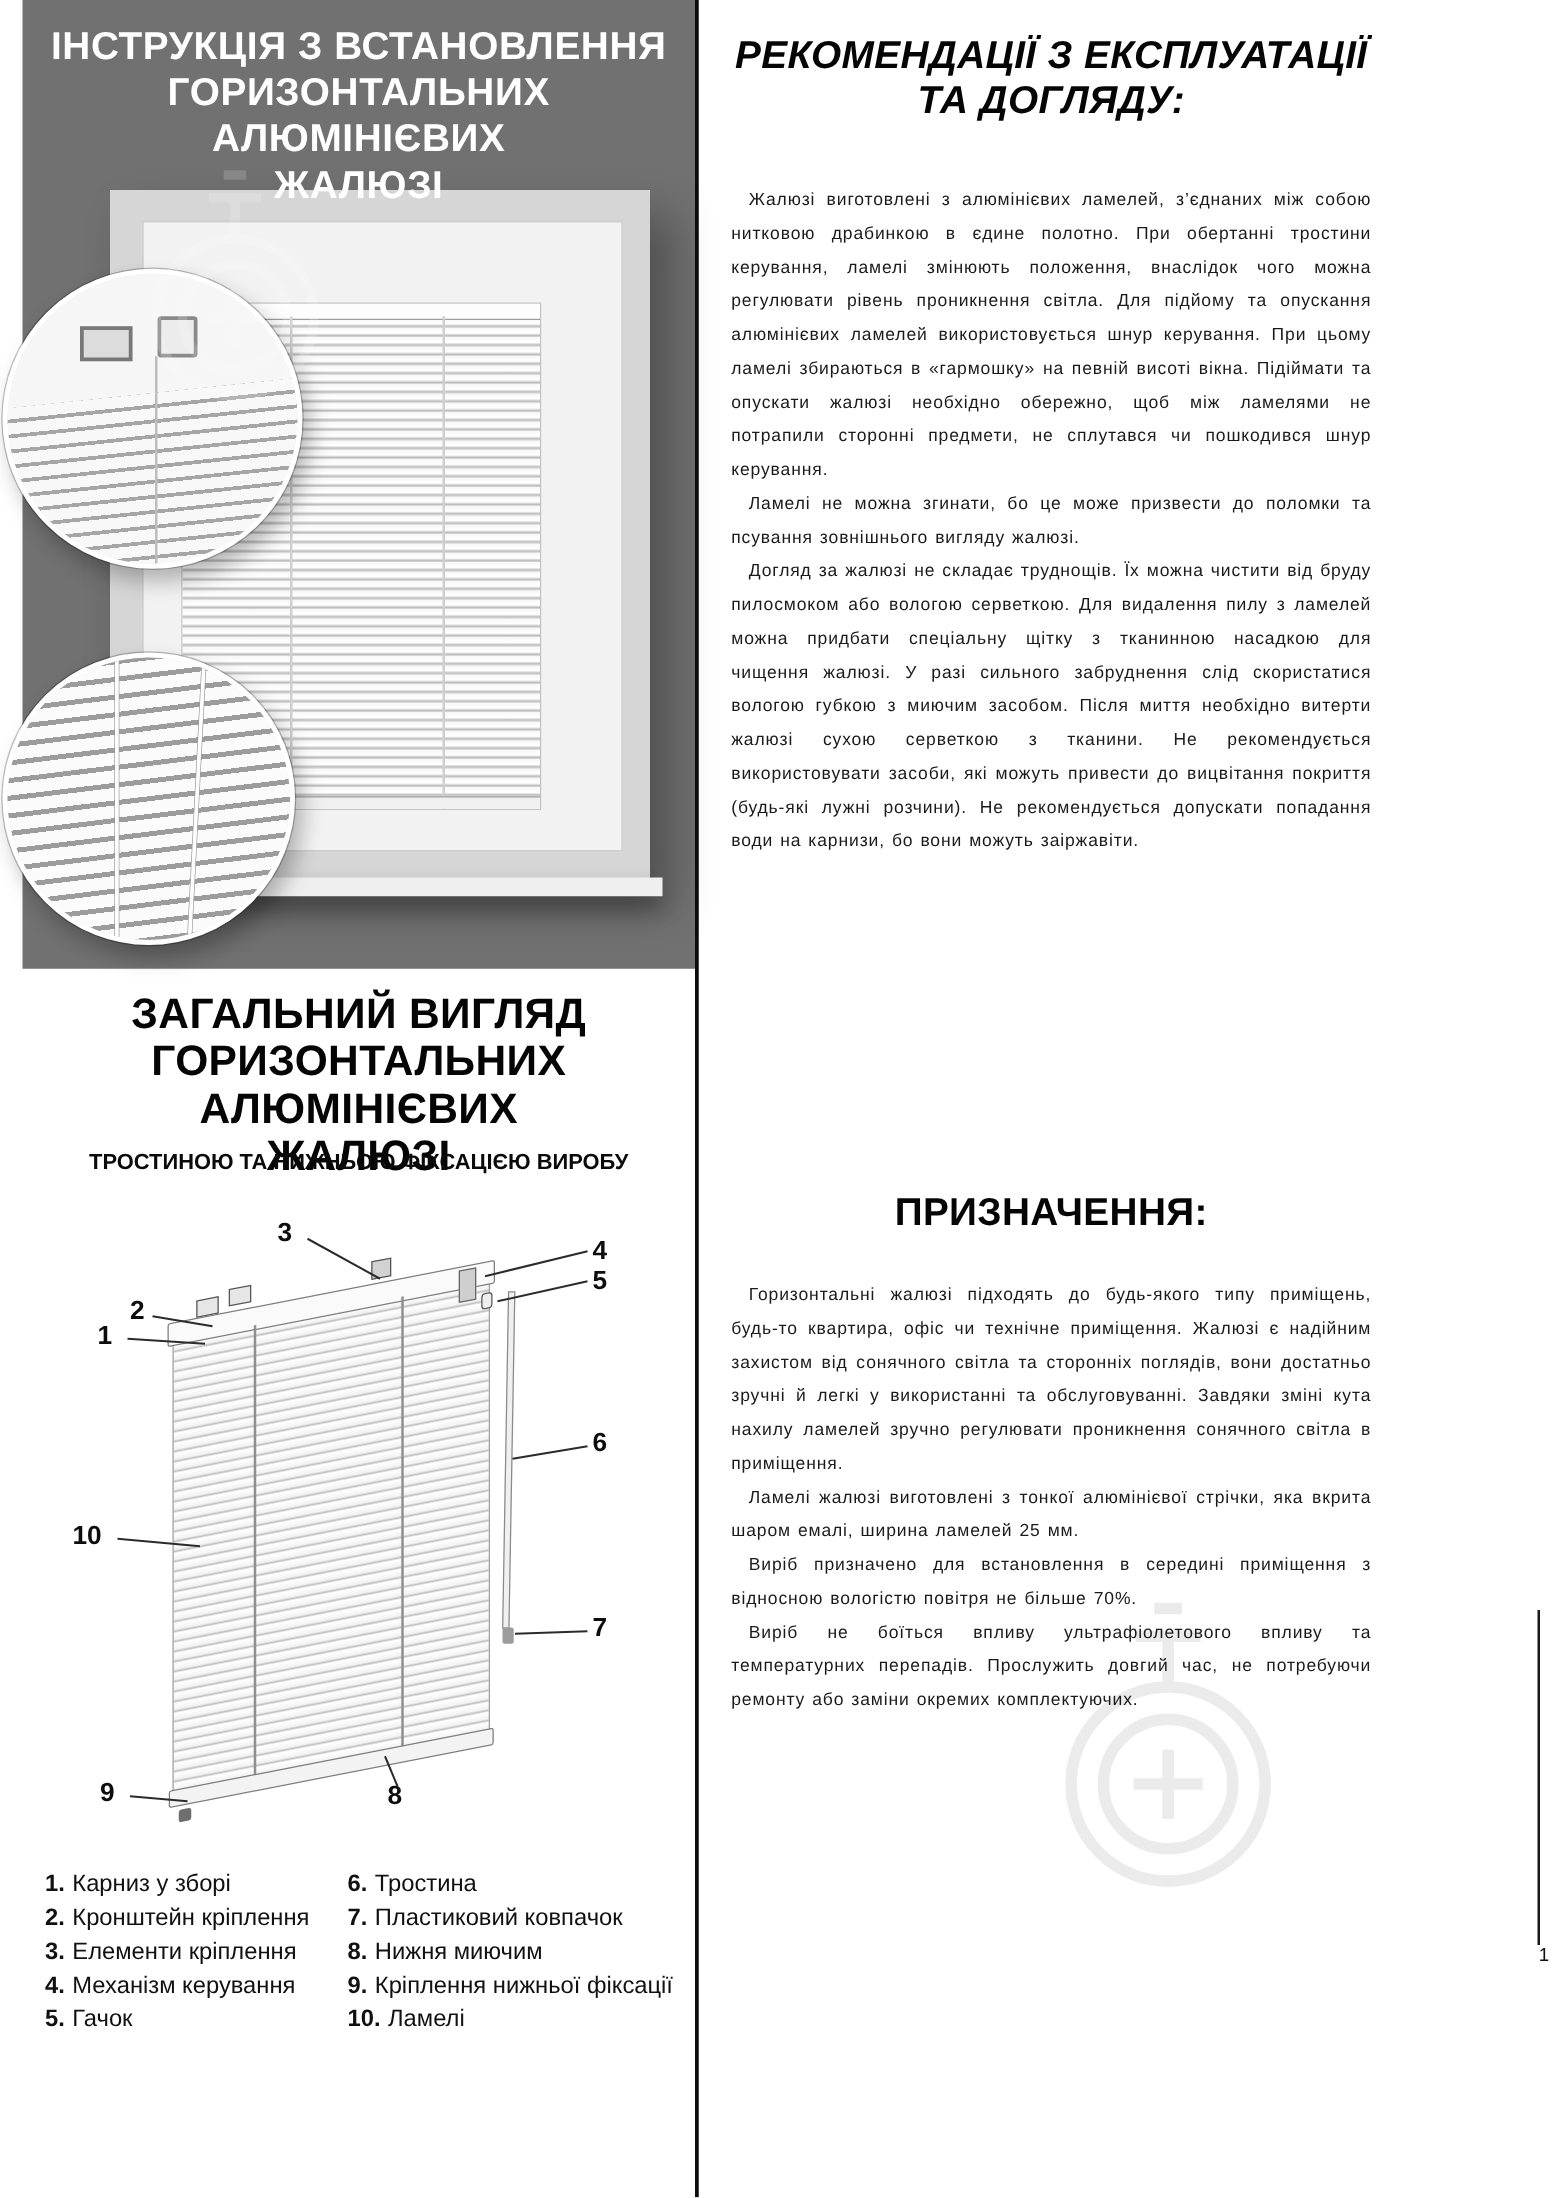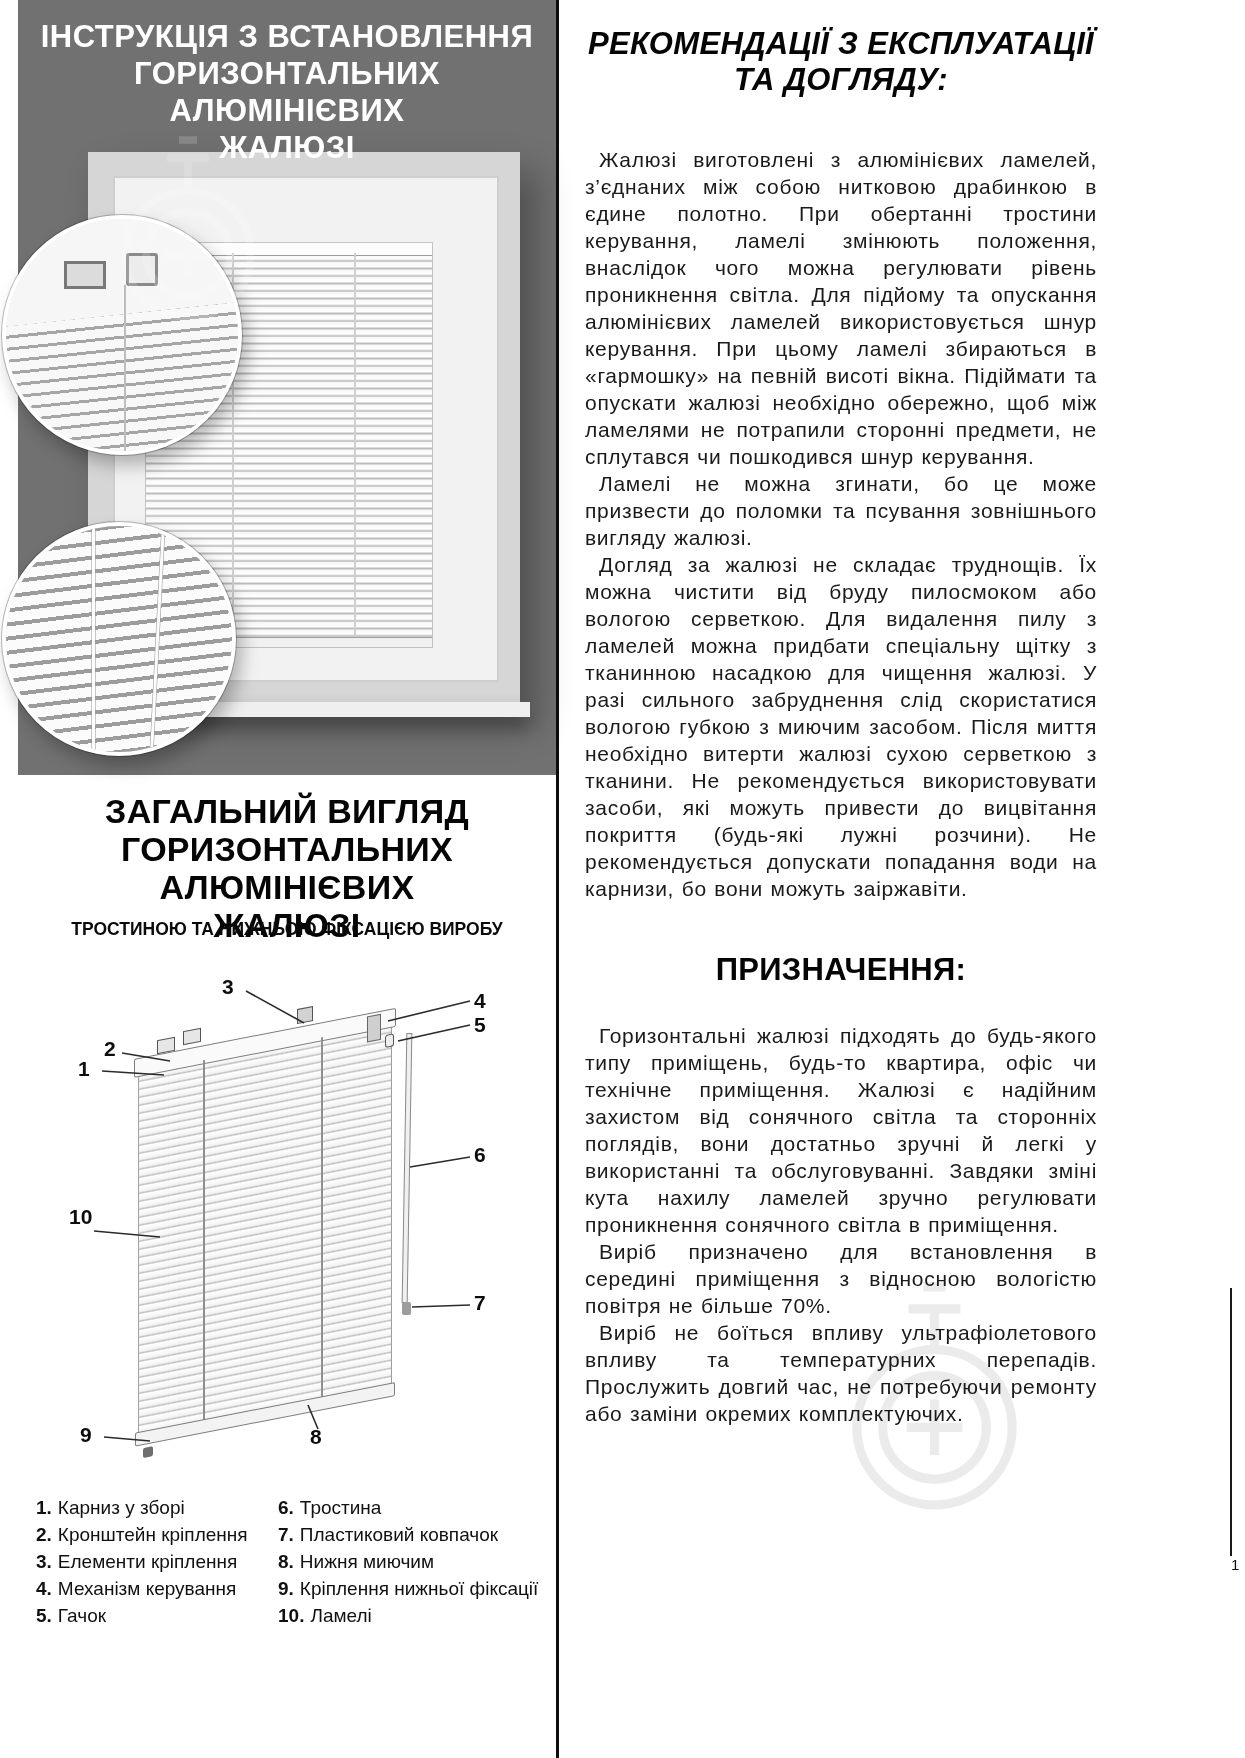--- a/index.html
+++ b/index.html
@@ -75,34 +75,34 @@
   .dg-hook{position:absolute;right:-3px;top:8px;width:7px;height:11px;border:1.5px solid #555;border-radius:3px;background:#eee;}
   .dg-fix{position:absolute;left:4px;bottom:-26px;width:10px;height:10px;background:#6e6e6e;border-radius:2px;}
   .dg-wand{position:absolute;left:386px;top:58px;width:4px;height:268px;background:#f0f0f0;
            border:1px solid #8a8a8a;transform:rotate(1deg);}
   .dg-cap{position:absolute;left:384px;top:327px;width:9px;height:13px;background:#9c9c9c;border-radius:2px;}
   .dg-lines{position:absolute;left:0;top:0;width:538px;height:505px;}
   .dg-num{position:absolute;font-weight:700;font-size:21px;color:#0d0d0d;}
   .pos-1{left:60px;top:82px;} .pos-2{left:86px;top:62px;} .pos-3{left:204px;top:0px;}
   .pos-4{left:456px;top:14px;} .pos-5{left:456px;top:38px;} .pos-6{left:456px;top:168px;}
   .pos-7{left:456px;top:316px;} .pos-8{left:292px;top:450px;} .pos-9{left:62px;top:448px;}
-  .pos-10{left:40px;top:230px;margin-left:11px;}
+  .pos-10{left:40px;top:242px;}
 
   .legend{position:absolute;left:18px;top:714px;width:520px;display:flex;gap:6px;}
   .legend-col{display:flex;flex-direction:column;}
   .legend-col.one{width:236px;} .legend-col.two{width:278px;}
   .lg-item{font-size:19px;line-height:27px;color:#111;white-space:nowrap;}
   .lg-num{font-weight:700;margin-right:6px;}
 
   
   .rt-title{position:absolute;left:585px;width:512px;margin:0;text-align:center;color:#050505;
             font-weight:700;font-size:31px;line-height:36px;letter-spacing:.3px;z-index:2;}
   .care-title{top:26px;font-style:italic;} .purpose-title{top:952px;}
   .rt-title span{display:block;}
-  .rt-body{position:absolute;left:585px;width:512px;z-index:2;font-size:21px;line-height:27px;
+  .rt-body{position:absolute;left:585px;width:512px;z-index:2;font-size:14px;line-height:27px;
            text-align:justify;letter-spacing:.7px;word-spacing:1px;color:#1a1a1a;}
   .care-body{top:146px;} .purpose-body{top:1022px;}
   .rt-body p{margin:0;text-indent:14px;}
 
   .right-edge{position:absolute;left:1230px;top:1288px;width:2px;height:268px;background:#1a1a1a;}
   .page-num{position:absolute;left:1231px;top:1556px;font-size:15px;color:#111;}
 </style>
 </head>
 <body>
 
@@ -227,20 +227,21 @@
   </h2>
   <div class="rt-body care-body">
     <p>Жалюзі виготовлені з алюмінієвих ламелей, з’єднаних між собою нитковою драбинкою в єдине полотно. При обертанні тростини керування, ламелі змінюють положення, внаслідок чого можна регулювати рівень проникнення світла. Для підйому та опускання алюмінієвих ламелей використовується шнур керування. При цьому ламелі збираються в «гармошку» на певній висоті вікна. Підіймати та опускати жалюзі необхідно обережно, щоб між ламелями не потрапили сторонні предмети, не сплутався чи пошкодився шнур керування.</p>
     <p>Ламелі не можна згинати, бо це може призвести до поломки та псування зовнішнього вигляду жалюзі.</p>
     <p>Догляд за жалюзі не складає труднощів. Їх можна чистити від бруду пилосмоком або вологою серветкою. Для видалення пилу з ламелей можна придбати спеціальну щітку з тканинною насадкою для чищення жалюзі. У разі сильного забруднення слід скористатися вологою губкою з миючим засобом. Після миття необхідно витерти жалюзі сухою серветкою з тканини. Не рекомендується використовувати засоби, які можуть привести до вицвітання покриття (будь-які лужні розчини). Не рекомендується допускати попадання води на карнизи, бо вони можуть заіржавіти.</p>
   </div>
 
   <h2 class="rt-title purpose-title">ПРИЗНАЧЕННЯ:</h2>
   <div class="rt-body purpose-body">
     <p>Горизонтальні жалюзі підходять до будь-якого типу приміщень, будь-то квартира, офіс чи технічне приміщення. Жалюзі є надійним захистом від сонячного світла та сторонніх поглядів, вони достатньо зручні й легкі у використанні та обслуговуванні. Завдяки зміні кута нахилу ламелей зручно регулювати проникнення сонячного світла в приміщення.</p>
+    <p>Ламелі жалюзі виготовлені з тонкої алюмінієвої стрічки, яка вкрита шаром емалі, ширина ламелей 25 мм.</p>
     <p>Виріб призначено для встановлення в середині приміщення з відносною вологістю повітря не більше 70%.</p>
     <p>Виріб не боїться впливу ультрафіолетового впливу та температурних перепадів. Прослужить довгий час, не потребуючи ремонту або заміни окремих комплектуючих.</p>
   </div>
 
   <svg class="watermark wm-bottom" viewBox="0 0 100 132">
     <g fill="none" stroke="currentColor" stroke-width="5">
       <circle cx="50" cy="84" r="42"></circle>
       <circle cx="50" cy="84" r="28"></circle>
       <path d="M50 42 V20 M36 20 H64 M44 8 H56 M35 84 H65 M50 69 V99"></path>
     </g>

